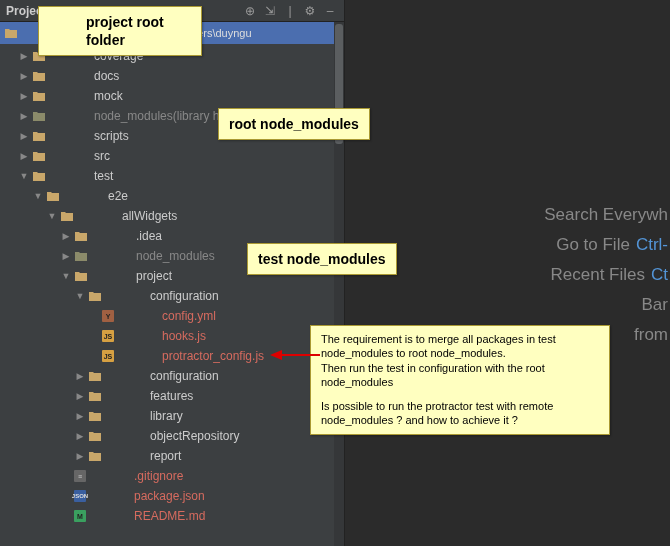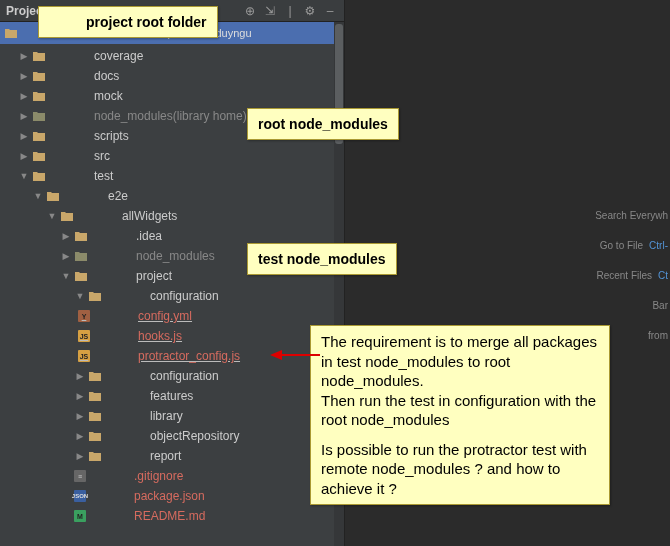--- a/index.html
+++ b/index.html
@@ -54,45 +54,45 @@
   .folder { fill: #c9a76a; }
   .folder-dim { fill: #8b8b6a; }
   .label { color: #ccc; margin-left: 44px; }
   .dim { color: #888; }
   .red { color: #d66b5f; }
   .indent1 { padding-left: 18px; }
   .indent2 { padding-left: 32px; }
   .indent3 { padding-left: 46px; }
   .indent4 { padding-left: 60px; }
   .indent5 { padding-left: 74px; }
-  .indent6 { padding-left: 64px; text-decoration: underline; }
+  .indent6 { padding-left: 88px; }
   .file-js { width:12px; height:12px; background:#d6a042; color:#222; font-size:7px; display:flex; align-items:center; justify-content:center; font-weight:bold; border-radius:1px; margin-right:4px; }
   .file-json { width:12px; height:12px; background:#3a5f9f; color:#ddd; font-size:6px; display:flex; align-items:center; justify-content:center; font-weight:bold; border-radius:1px; margin-right:4px; }
   .file-md { width:12px; height:12px; background:#3aa05f; color:#222; font-size:7px; display:flex; align-items:center; justify-content:center; font-weight:bold; border-radius:1px; margin-right:4px; }
   .file-yml { width:12px; height:12px; background:#a06042; color:#222; font-size:7px; display:flex; align-items:center; justify-content:center; font-weight:bold; border-radius:1px; margin-right:4px; }
   .file-gen { width:12px; height:12px; background:#666; color:#ccc; font-size:7px; display:flex; align-items:center; justify-content:center; border-radius:1px; margin-right:4px; }
 
   .right-pane {
     position: absolute; left: 345px; top: 0; right: 0; height: 546px;
     background: #2b2b2b;
   }
   .shortcut-list {
     position: absolute; right: 0; top: 200px;
-    color: #888; font-size: 10px; text-align: right;
+    color: #888; font-size: 17px; text-align: right;
   }
   .shortcut-row { height: 30px; display:flex; align-items:center; justify-content:flex-end; gap:6px; padding-right:2px;}
   .sc-key { color: #5394d6; }
 
   .callout {
     position: absolute;
     background: #ffffc0;
     border: 1px solid #aa9933;
     color: #000;
     font-family: Arial, sans-serif;
-    font-size: 15px;
+    font-size: 11px;
     padding: 6px 10px;
     line-height: 1.3;
     box-shadow: 1px 1px 2px rgba(0,0,0,0.3);
   }
   .callout.small { font-weight: bold; font-size: 14px; }
   .scroll-track {
     position: absolute; right: 0; top: 22px; bottom: 0; width: 10px;
     background: #353739;
   }
   .scroll-thumb {
@@ -302,23 +302,23 @@
       </div>
     <div class="shortcut-row">
         <span>Bar</span>
       </div>
     <div class="shortcut-row">
         <span>from</span>
       </div>
   </div>
 </div>
 
-<div class="callout small" style="left:38px; top:6px; width:180px;padding-left:47px;"><span>project root folder</span></div>
-
-<div class="callout small" style="left:218px; top:108px;margin-left:29px;"><span>root node_modules</span></div>
+<div class="callout small" style="left:38px; top:6px; width:164px;padding-left:47px;"><span>project root folder</span></div>
+
+<div class="callout small" style="left:218px; top:108px;"><span>root node_modules</span></div>
 
 <div class="callout small" style="left:211px; top:243px;margin-left:36px;"><span>test node_modules</span></div>
 
 <div class="callout" style="left:310px; top:325px; width:300px;">
   <div>The requirement is to merge all packages in test node_modules to root node_modules.</div>
   <div>Then run the test in configuration with the root node_modules</div>
   <div style="height:10px"></div>
   <div>Is possible to run the protractor test with remote node_modules ? and how to achieve it ?</div>
 </div>
 

